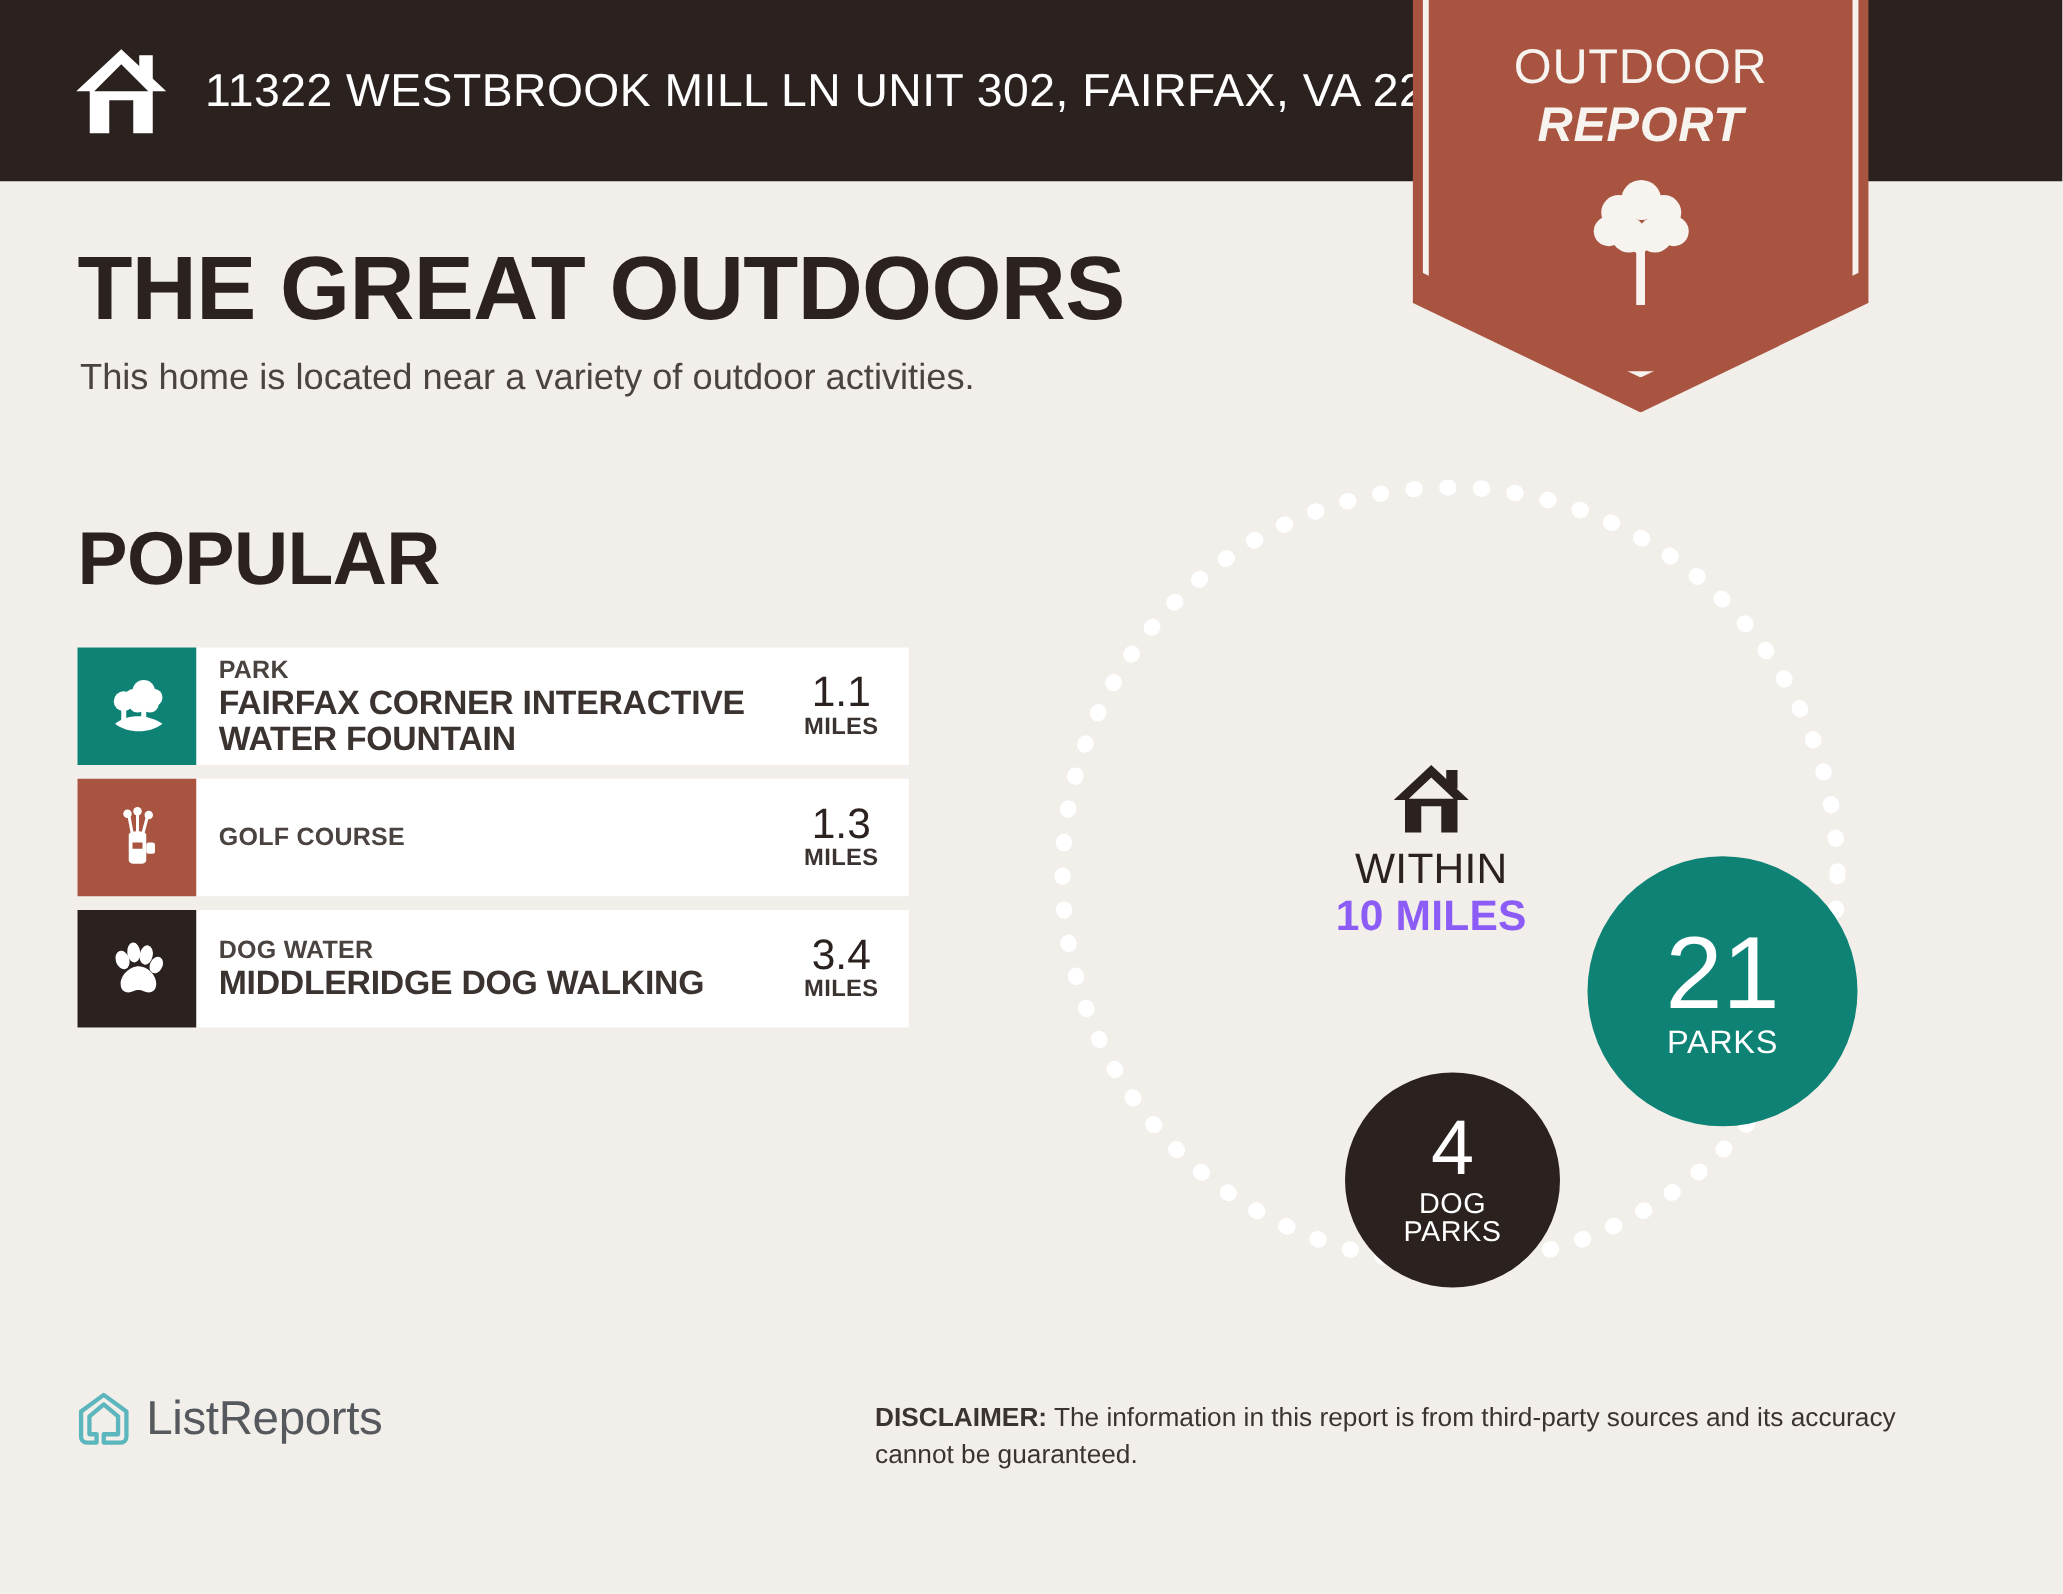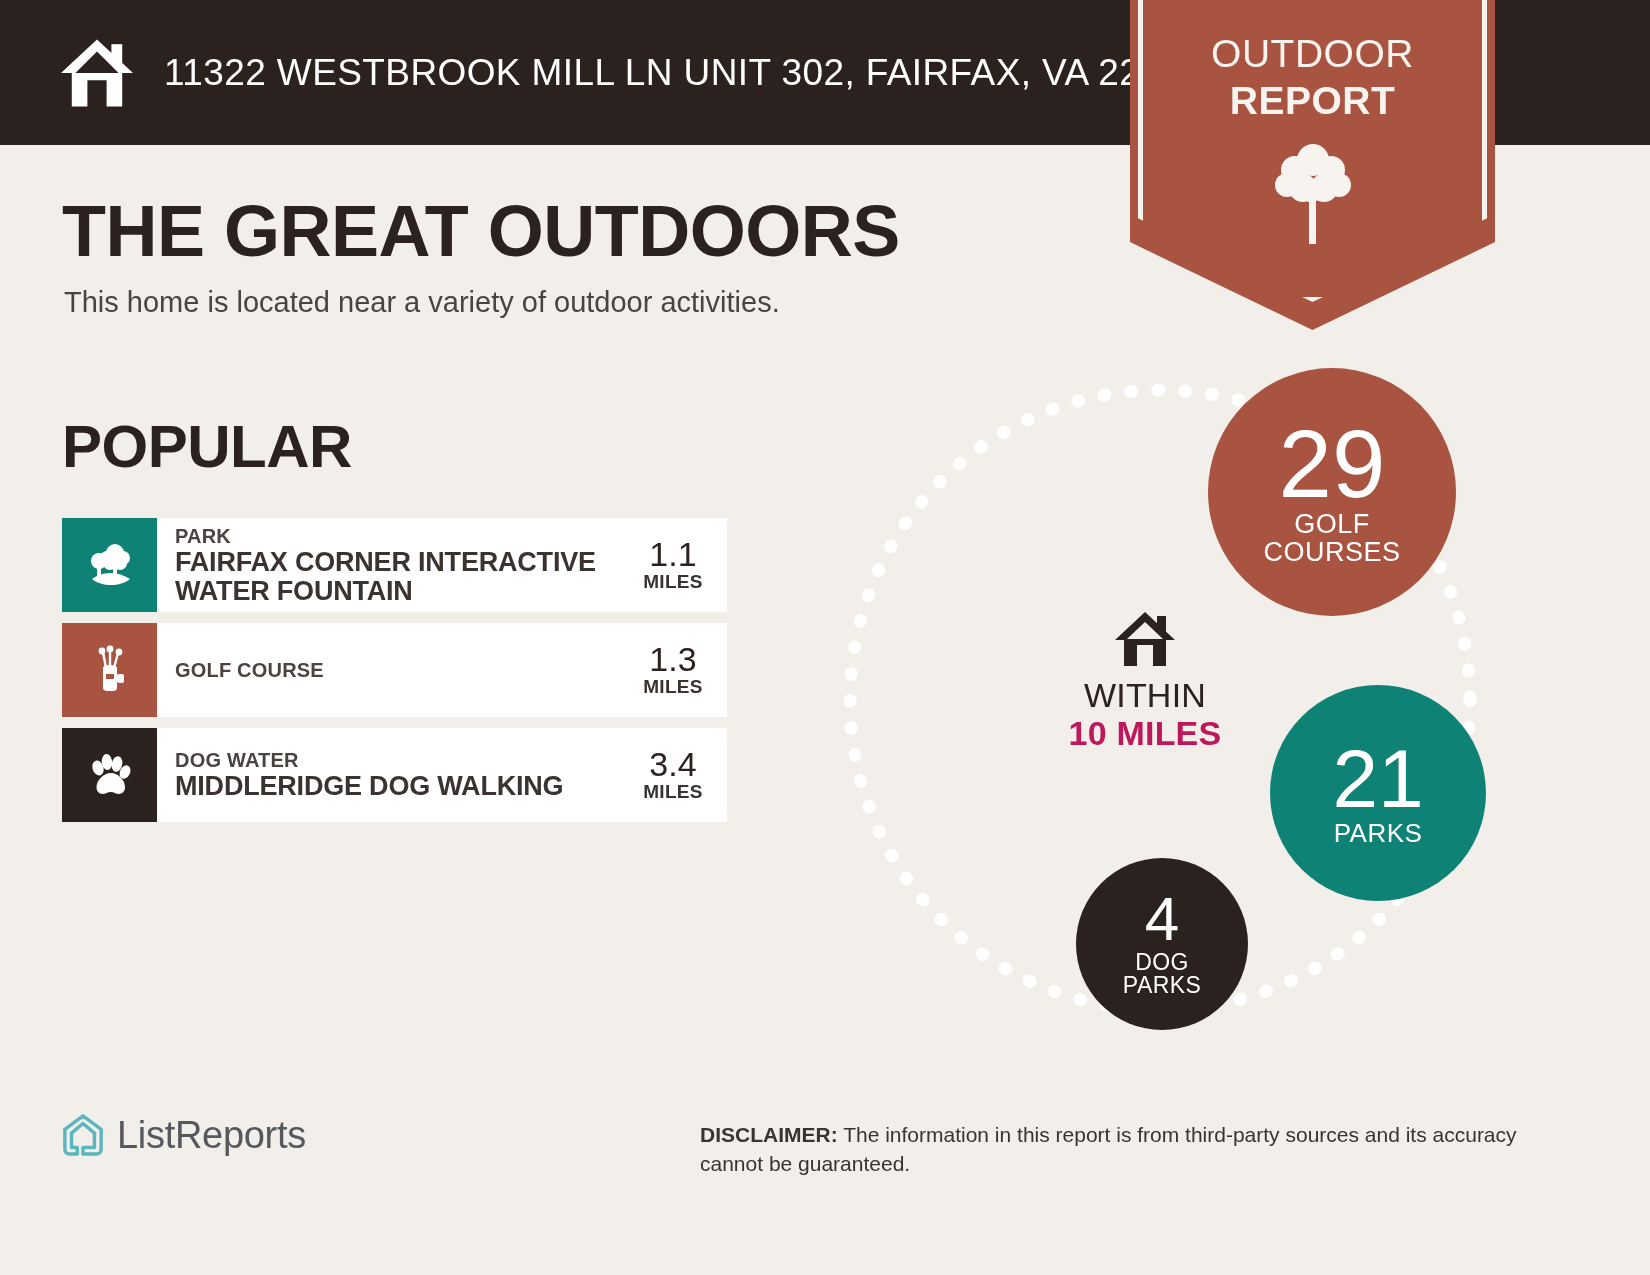--- a/index.html
+++ b/index.html
@@ -42,21 +42,21 @@
   }
   .badge-text{
     position:absolute; left:0; top:38px; width:365px;
     text-align:center;
     color:#f7f3ef;
     font-size:39px;
     line-height:47px;
     font-weight:400;
     letter-spacing:0.5px;
   }
-  .badge-text .l2{ font-weight:700; }
+  .badge-text .l2{ font-weight:700;font-style:italic; }
   .badge-tree{
     position:absolute; left:50%; transform:translateX(-50%); top:148px;
     width:86px; height:108px;
   }
 
   
   .page-title{
     position:absolute; left:62px; top:190px;
     font-size:72px; font-weight:700; color:#2b2220;
     letter-spacing:-0.5px;
@@ -148,21 +148,21 @@
   .center-mark{
     position:absolute; left:230px; top:280px; width:190px;
     text-align:center;
   }
   .center-mark svg{ width:66px; height:58px; display:block; margin:0 auto 8px; }
   .center-within{
     font-size:34px; color:#2b2220; font-weight:400; line-height:38px;
     letter-spacing:0.2px;
   }
   .center-miles{
-    font-size:34px; color:#be185d; font-weight:700; line-height:38px;
+    font-size:34px; color:#8b5cf6; font-weight:700; line-height:38px;
     letter-spacing:0.2px;
   }
 
   
   .brand{
     position:absolute; left:62px; top:1113px;
     display:flex; align-items:center;
   }
   .brand svg{ width:42px; height:44px; }
   .brand-name{
@@ -306,25 +306,20 @@
   <div class="center-mark">
     <svg viewBox="0 0 64 58">
       <path d="M32 2 L62 30 L53 30 L53 29 L53 56 L40 56 L40 35 L24 35 L24 56 L11 56 L11 29 L11 30 L2 30 Z" fill="#2b2220"></path>
       <rect x="44" y="6" width="9" height="15" fill="#2b2220"></rect>
       <path d="M32 12 L50 29 L14 29 Z" fill="#f2eee9"></path>
     </svg>
     <div class="center-within">WITHIN</div>
     <div class="center-miles">10 MILES</div>
   </div>
 
-  <div class="bubble bubble-golf">
-    <div class="bnum">29</div>
-    <div class="blabel">GOLF</div>
-    <div class="blabel">COURSES</div>
-  </div>
 
   <div class="bubble bubble-parks">
     <div class="bnum">21</div>
     <div class="blabel">PARKS</div>
   </div>
 
   <div class="bubble bubble-dog">
     <div class="bnum">4</div>
     <div class="blabel">DOG</div>
     <div class="blabel">PARKS</div>

